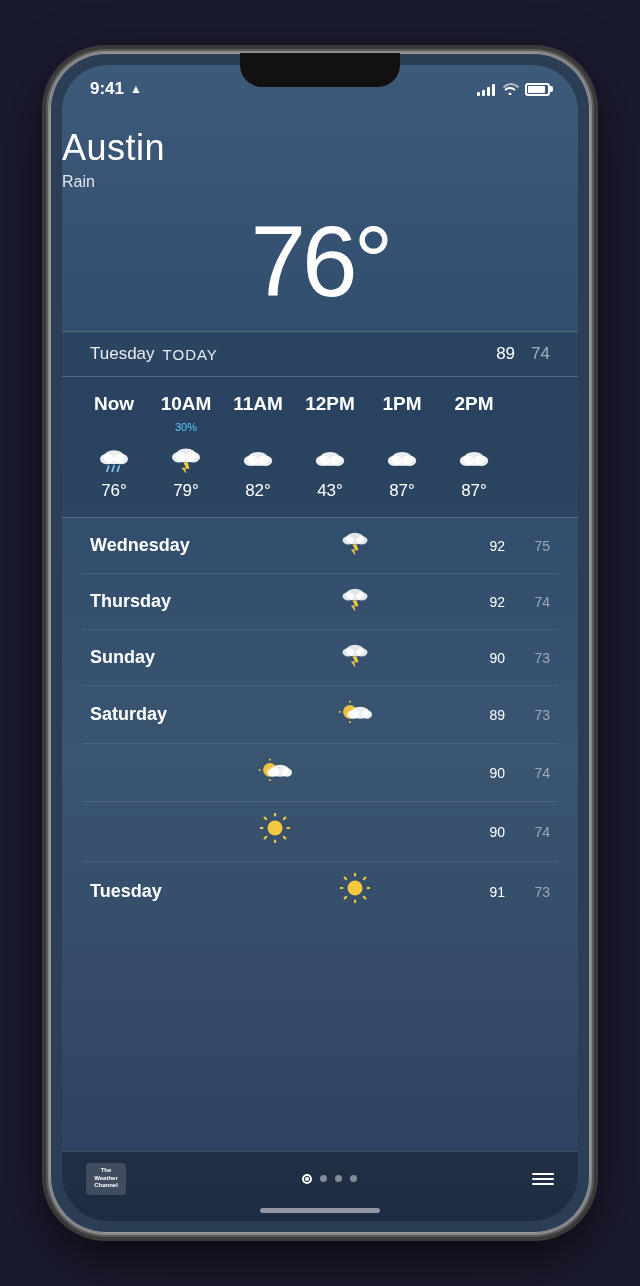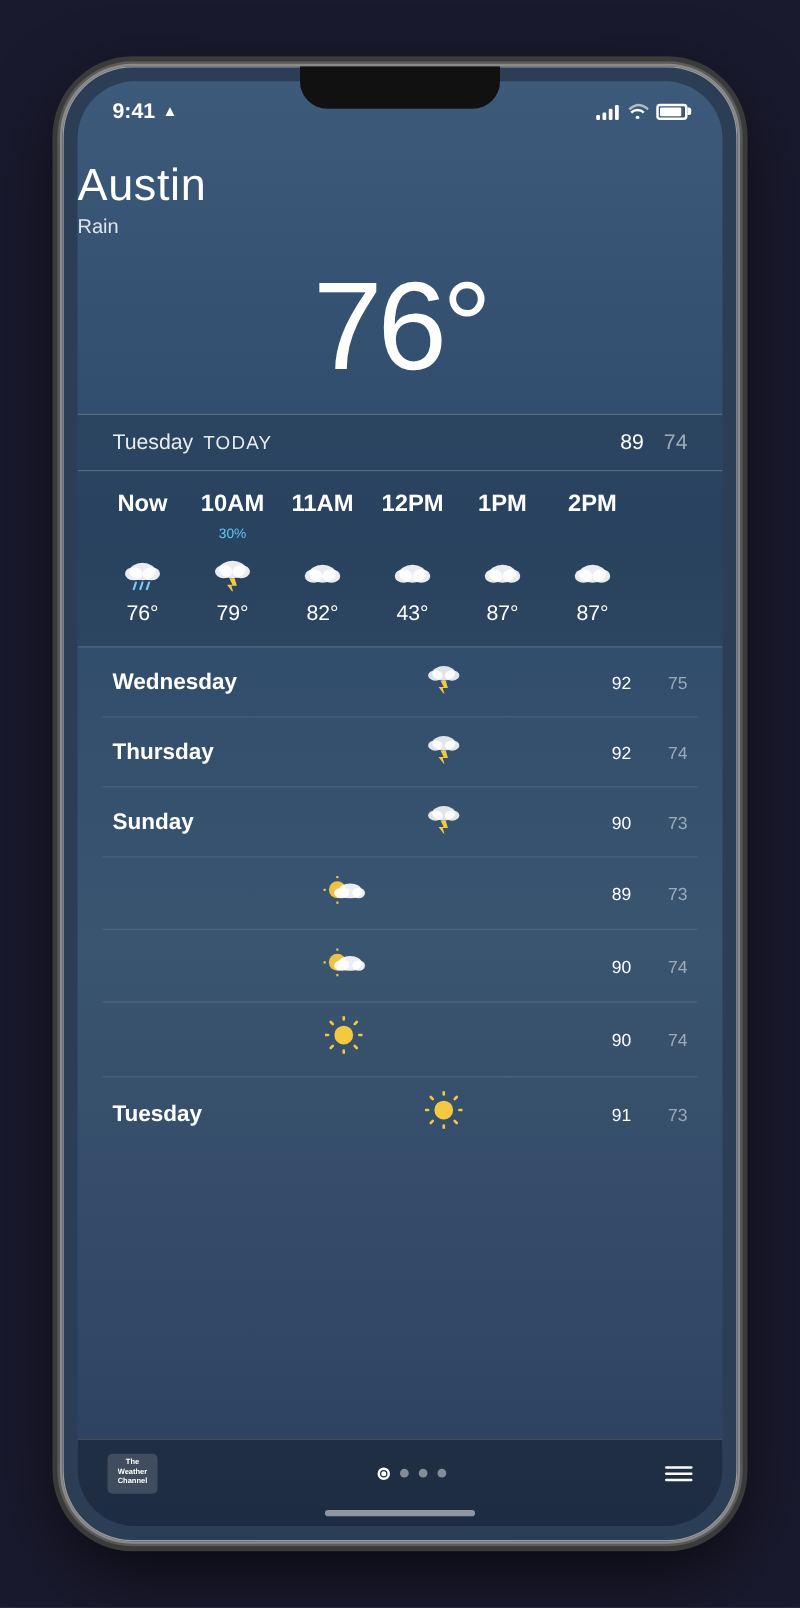--- a/index.html
+++ b/index.html
@@ -570,20 +570,21 @@
               <ellipse cx="10" cy="13" rx="7" ry="5" fill="white" opacity="0.85"></ellipse>
               <ellipse cx="26" cy="13" rx="7" ry="5" fill="white" opacity="0.85"></ellipse>
               <polygon points="20,18 15,18 18,24 13,24 19,32 17,25 22,25" fill="#f5c842"></polygon>
             </svg>
           </span>
           <span class="day-high">90</span>
           <span class="day-low">73</span>
         </div>
 
         <div class="day-row">
+          <span class="day-name">Saturday</span>
           <span class="day-icon">
             <svg width="34" height="28" viewBox="0 0 40 30">
               <circle cx="14" cy="16" r="8" fill="#f5c842" opacity="0.95"></circle>
               <line x1="14" y1="5" x2="14" y2="3" stroke="#f5c842" stroke-width="2"></line>
               <line x1="14" y1="27" x2="14" y2="29" stroke="#f5c842" stroke-width="2"></line>
               <line x1="3" y1="16" x2="1" y2="16" stroke="#f5c842" stroke-width="2"></line>
               <line x1="25" y1="16" x2="23" y2="16" stroke="#f5c842" stroke-width="2"></line>
               <ellipse cx="26" cy="17" rx="11" ry="7" fill="white" opacity="0.9"></ellipse>
               <ellipse cx="18" cy="19" rx="7" ry="5" fill="white" opacity="0.9"></ellipse>
               <ellipse cx="34" cy="19" rx="6" ry="5" fill="white" opacity="0.9"></ellipse>

